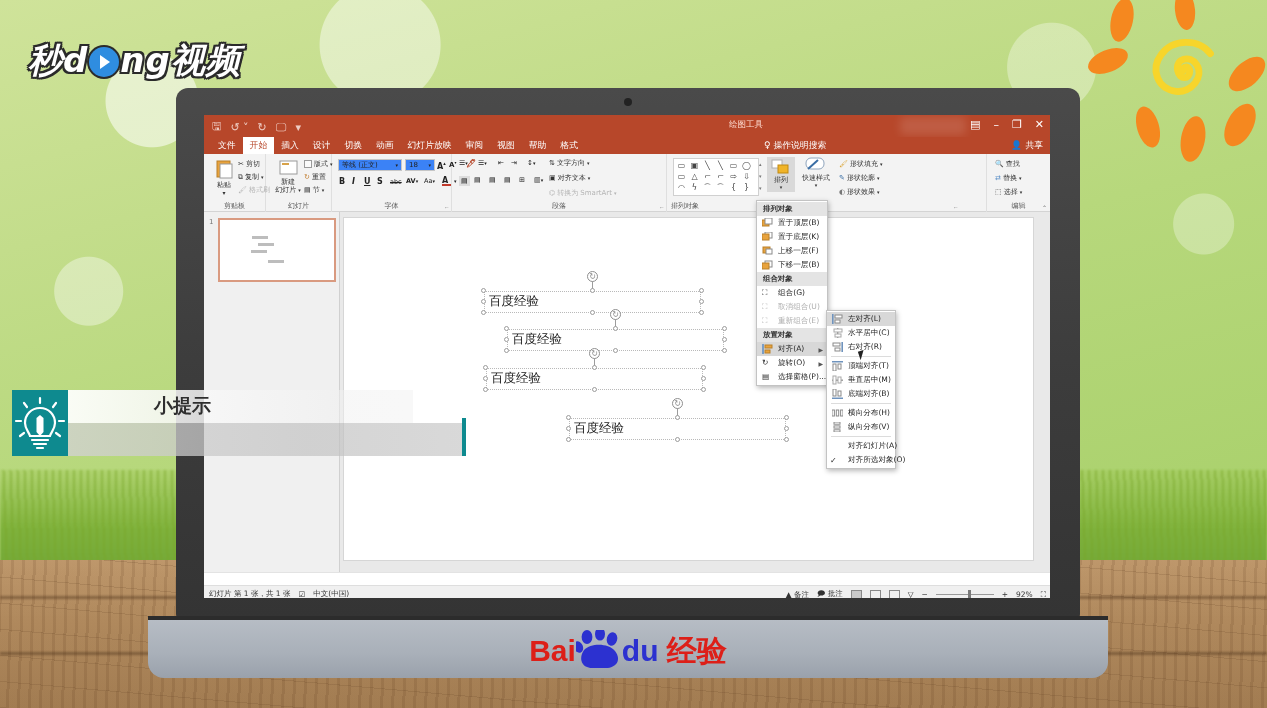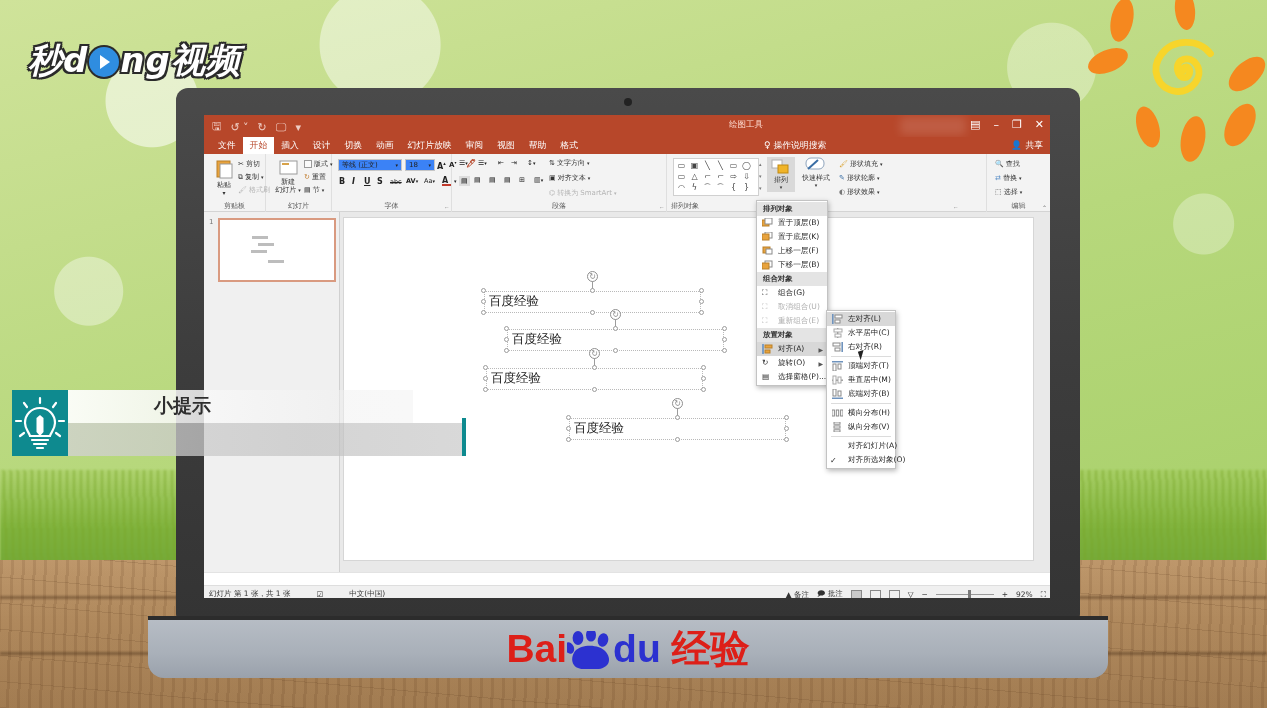--- a/index.html
+++ b/index.html
@@ -71,21 +71,21 @@
   .laptop-base {
     position:absolute; left:148px; top:616px; width:960px; height:62px;
     background:linear-gradient(180deg,#b8bec6 0%,#a9b0b9 60%,#9aa1ab 100%);
     border-radius:0 0 16px 16px;
   }
   .laptop-base-strip { position:absolute; left:0; top:0; width:100%; height:4px; background:#2c2c2c; }
 
   
   .baidu-logo {
     position:absolute; left:0; top:14px; width:100%; text-align:center;
-    font-size:39px; font-weight:bold; line-height:38px;
+    font-size:30px; font-weight:bold; line-height:38px;
     font-family:"Liberation Sans", sans-serif; white-space:nowrap;
   }
   .bd-red { color:#dd1f18; }
   .bd-blue { color:#2c31d0; }
 
   
   .ppt {
     position:absolute; left:204px; top:115px; width:846px; height:483px;
     background:#fff; overflow:hidden;
     font-family:"DejaVu Sans","Liberation Sans", sans-serif;
@@ -156,21 +156,21 @@
   .h { position:absolute; width:5px; height:5px; border:1px solid #9c9c9c; background:#fff; border-radius:50%; }
   .rot {
     position:absolute; width:11px; height:11px; border-radius:50%;
     border:1.3px solid #8f8f8f; color:#8f8f8f; font-size:8px; line-height:9px; text-align:center; background:#fff;
   }
   .rotstem { position:absolute; width:1px; background:#9c9c9c; }
 
   .notesbar { position:absolute; left:0; top:457px; width:846px; height:19px; background:#fff; border-top:1px solid #e3e3e3; }
   .notestext { position:absolute; left:142px; top:20px; font-size:8px; color:#6d6d6d; }
   .statusbar { position:absolute; left:0; bottom:0; width:846px; height:13px; background:#f0f0f0; border-top:1px solid #dedede; font-size:7.5px; color:#333; }
-  .sb-left { position:absolute; left:5px; top:3px; display:flex; gap:26px; align-items:center; }
+  .sb-left { position:absolute; left:5px; top:3px; display:flex; gap:8px; align-items:center; }
   .sb-right { position:absolute; right:4px; top:2px; display:flex; gap:8px; align-items:center; }
   .viewbtn { width:11px; height:9px; border:1px solid #8a8a8a; display:inline-block; }
   .viewbtn.active { background:#c9c9c9; }
   .zoomtrack { width:58px; height:1px; background:#9a9a9a; position:relative; display:inline-block; }
   .zoomthumb { position:absolute; left:32px; top:-4px; width:3px; height:9px; background:#7a7a7a; }
 
   
   .menu {
     position:absolute; background:#fff; border:1px solid #c3c3c3; box-shadow:1px 2px 5px rgba(0,0,0,.28);
     font-size:7.6px; color:#1f1f1f; padding:1px 0;

